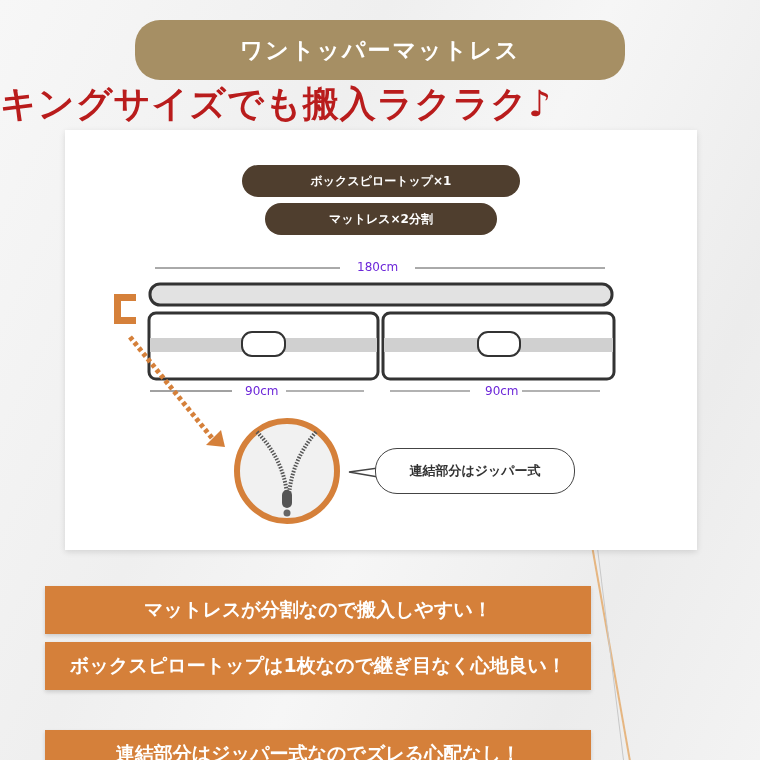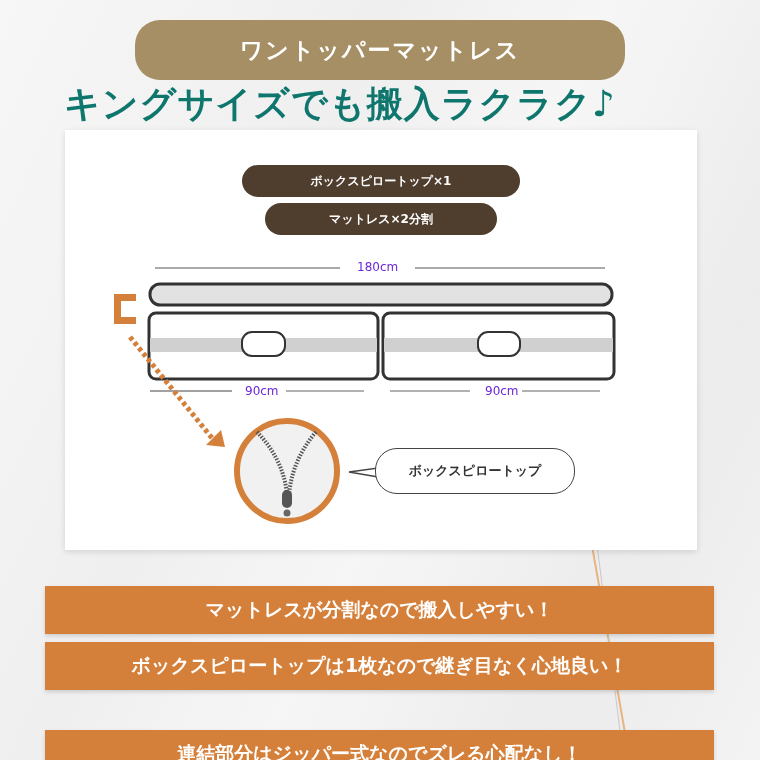--- a/index.html
+++ b/index.html
@@ -10,41 +10,41 @@
   }
   .bgline1 { position:absolute; left:590px; top:540px; width:2px; height:260px; background:#e3a765; transform:rotate(-10deg); transform-origin:top; opacity:.8; }
   .bgline2 { position:absolute; left:596px; top:540px; width:1px; height:260px; background:#c8c8c8; transform:rotate(-7deg); transform-origin:top; }
   .title-pill {
     position:absolute; left:135px; top:20px; width:490px; height:60px;
     background:#a68f64; border-radius:25px; color:#fff;
     display:flex; align-items:center; justify-content:center;
     font-size:23px; font-weight:bold; letter-spacing:2px;
   }
   .headline {
-    position:absolute; left:0; top:80px; width:616px; text-align:right;
-    font-size:36px; font-weight:bold; color:#0f766e; letter-spacing:1px;
+    position:absolute; left:0; top:80px; width:616px; text-align:left;
+    font-size:36px; font-weight:bold; color:#b91c1c; letter-spacing:1px;
   }
   .card {
     position:absolute; left:65px; top:130px; width:632px; height:420px;
     background:#fff; box-shadow:0 2px 6px rgba(0,0,0,.12);
   }
   .brown-pill {
     position:absolute; background:#4f3e2e; color:#fff; font-weight:bold;
     font-size:12px; display:flex; align-items:center; justify-content:center;
     border-radius:16px; height:32px;
   }
   .dim { position:absolute; font-size:12px; font-weight:normal; color:#6d28d9; }
   .bubble {
     position:absolute; left:375px; top:448px; width:198px; height:44px;
     border:1.5px solid #444; border-radius:22px; background:#fff;
     display:flex; align-items:center; justify-content:center;
     font-size:13px; font-weight:bold; color:#333;
   }
   .bar {
-    position:absolute; left:45px; width:669px; height:48px; background:#d5803a;
+    position:absolute; left:45px; width:546px; height:48px; background:#d5803a;
     color:#fff; font-weight:bold; font-size:19px;
     display:flex; align-items:center; justify-content:center;
     box-shadow:0 2px 4px rgba(0,0,0,.15);
   }
 </style>
 </head>
 <body>
 
 <div class="bgline1"></div>
 <div class="bgline2"></div>
@@ -101,21 +101,21 @@
   </g>
 
   <path d="M349 472 L378 468 L384 478 Z" fill="#fff" stroke="#444" stroke-width="1.5"></path>
 </svg>
 
 <div class="dim" style="left:357px; top:260px;">180cm</div>
 <div class="dim" style="left:245px; top:384px;">90cm</div>
 <div class="dim" style="left:485px; top:384px;">90cm</div>
 
 <div class="bubble">
-  <span>ボックスピロートップ</span>
+  <span>連結部分はジッパー式</span>
 </div>
 
 <div class="bar" style="top:586px;">
   <span>マットレスが分割なので搬入しやすい！</span>
 </div>
 <div class="bar" style="top:642px;text-align:right;">
   <span>ボックスピロートップは1枚なので継ぎ目なく心地良い！</span>
 </div>
 <div class="bar" style="top:698px;margin-top:32px;">
   <span>連結部分はジッパー式なのでズレる心配なし！</span>

